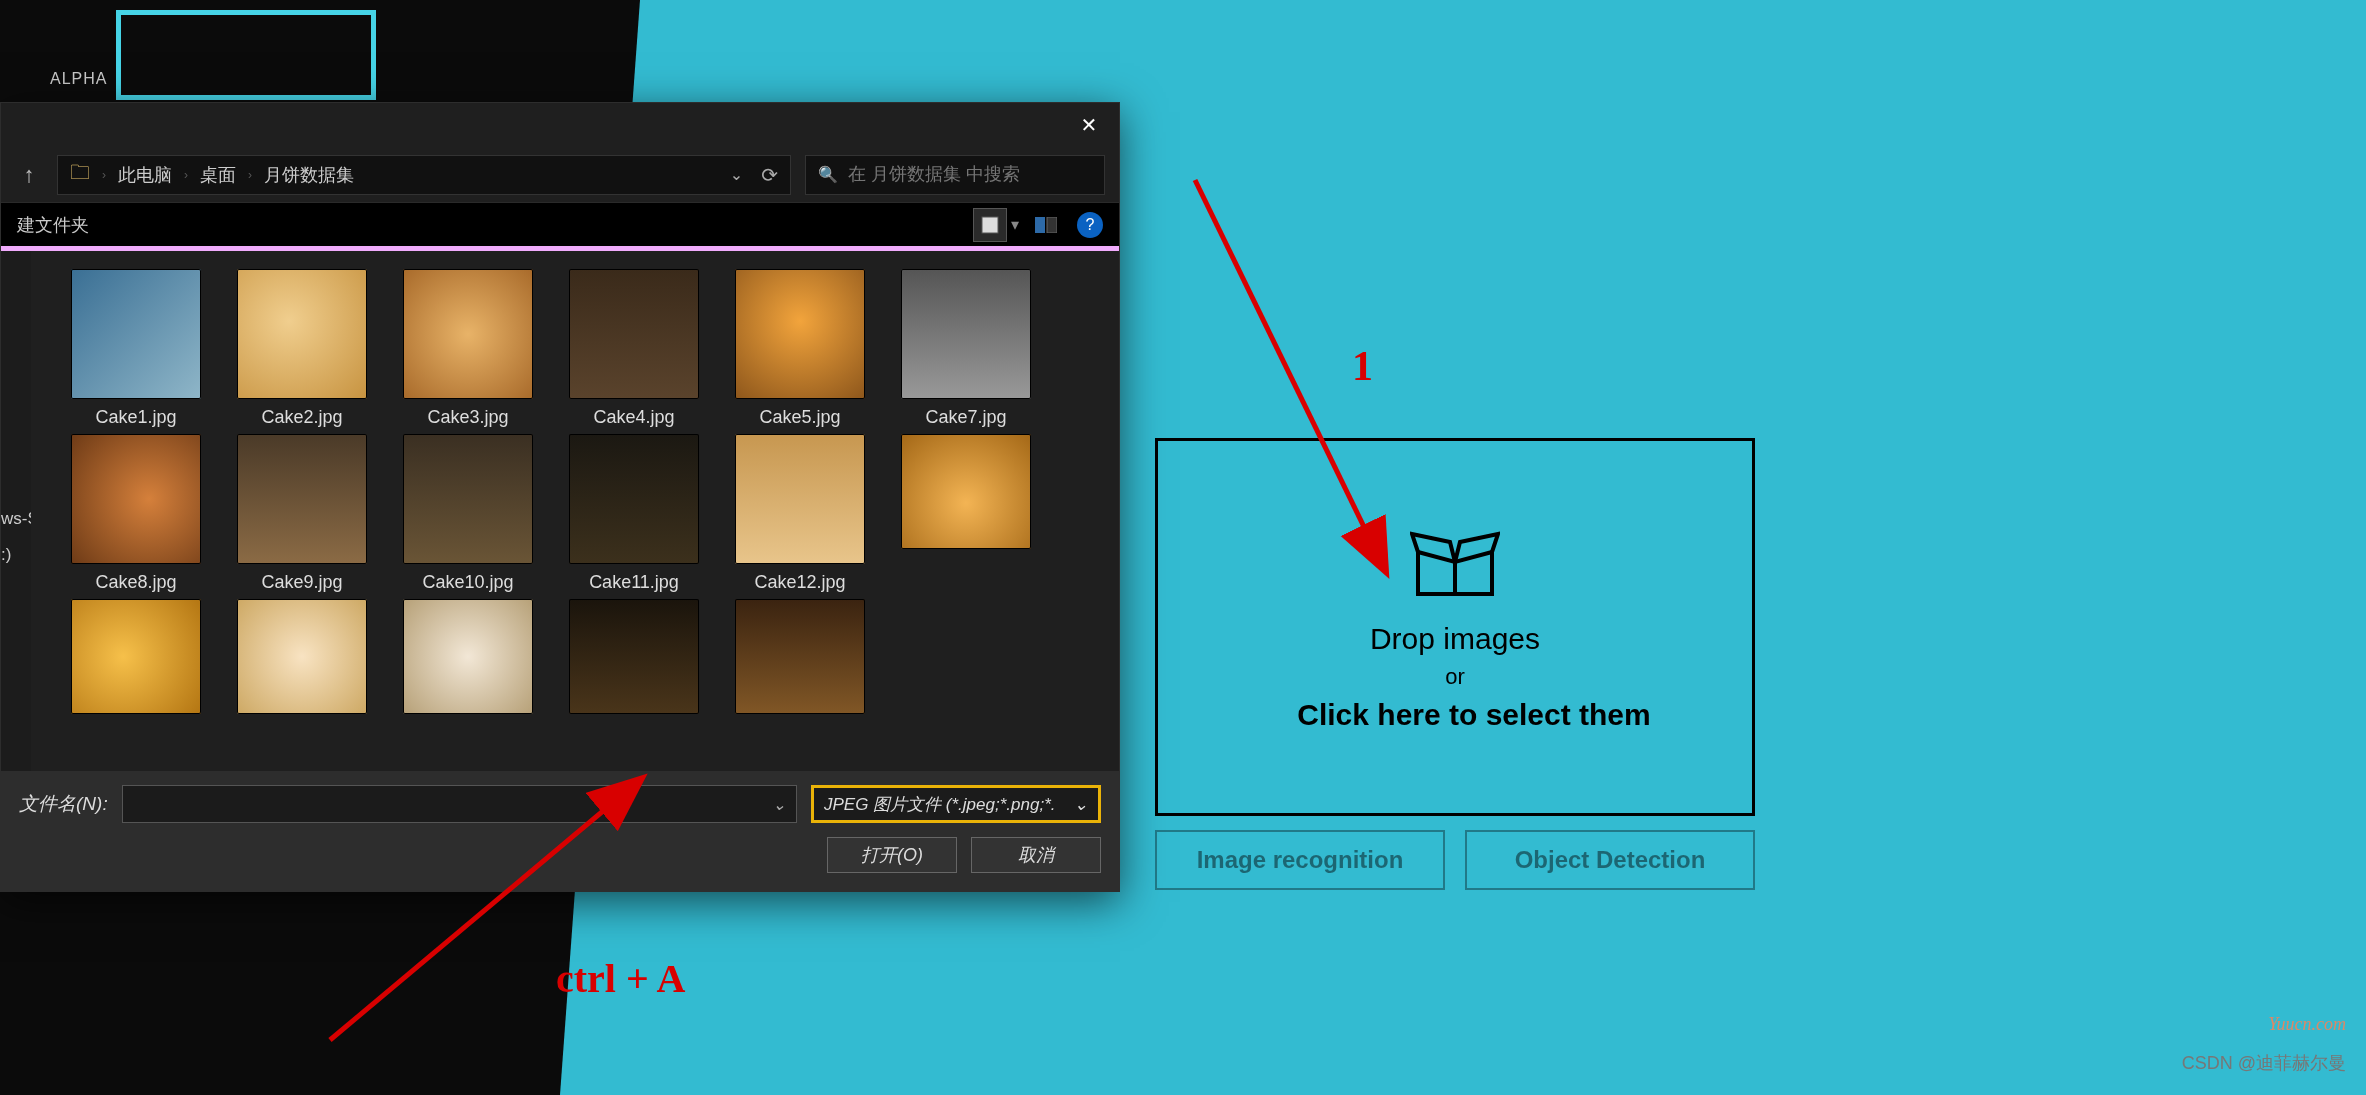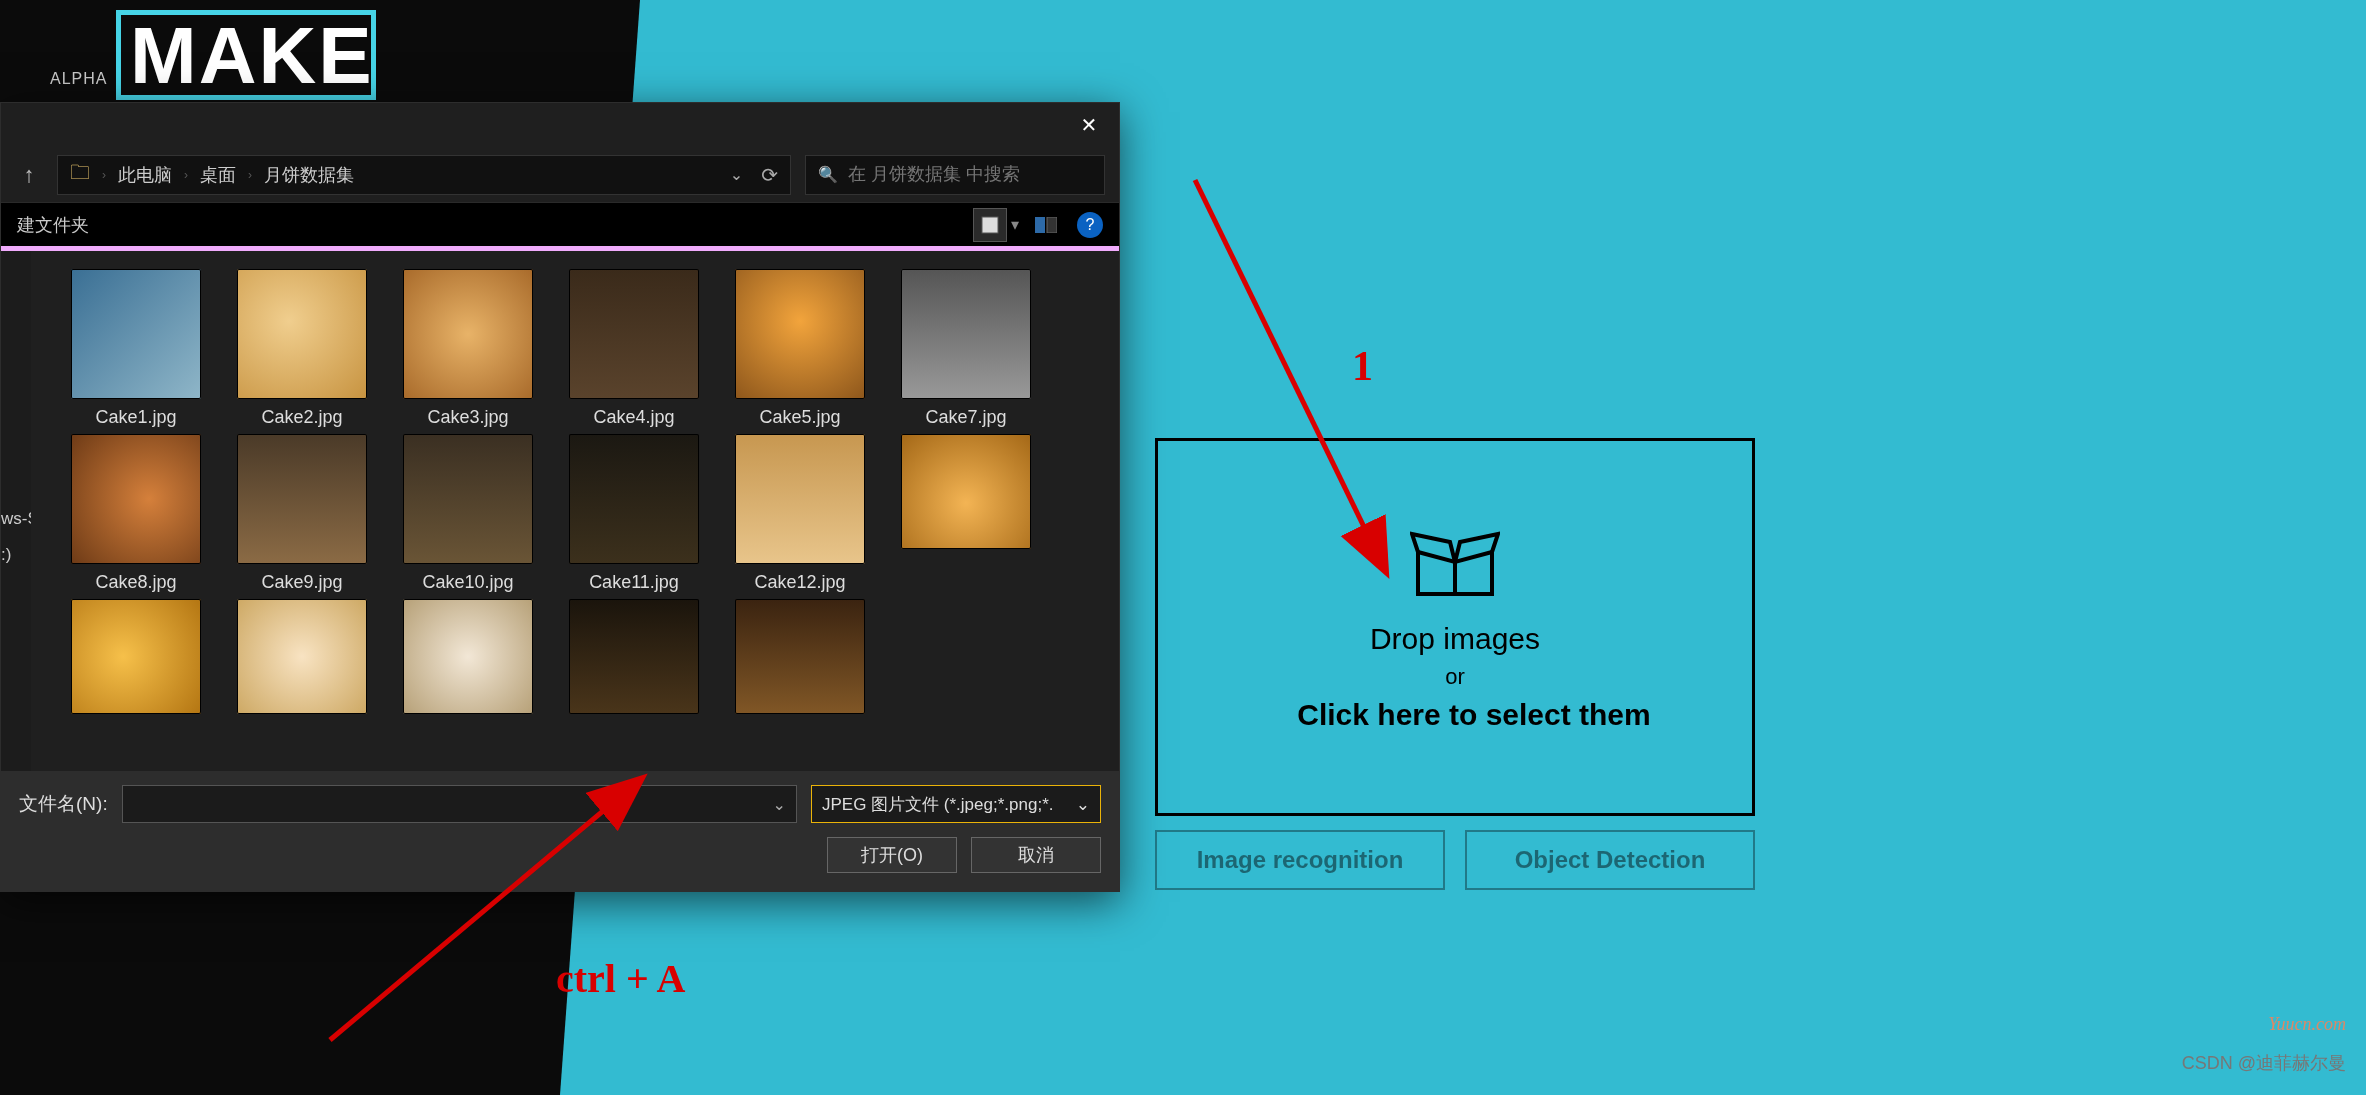--- a/index.html
+++ b/index.html
@@ -71,25 +71,25 @@
   .thumb.t12{background:linear-gradient(#c79750,#e8c58b);} 
   .thumb.t13{background:radial-gradient(circle at 50% 60%, #f3b454, #a36716);} 
   .thumb.t14{background:radial-gradient(circle at 40% 50%, #f6c04a, #b37512);} 
   .thumb.t15{background:radial-gradient(circle at 50% 50%, #f8e3c2, #cda863);} 
   .thumb.t16{background:radial-gradient(circle at 50% 50%, #f2e7d6, #b6a077);} 
   .thumb.t17{background:linear-gradient(#1a140c, #4a351a);} 
   .thumb.t18{background:linear-gradient(#3a2310, #815726);} 
   .fname { margin-top:8px; font-size:18px; color:#ddd; }
   .row3 .thumb { height:115px; }
 
-  .footer { background:#2d2d2d; padding:14px 18px 18px 18px; }
+  .footer { background:#2d2d2d; padding:14px 18px 18px 18px;font-style:italic; }
   .fn-row { display:flex; align-items:center; gap:14px; }
   .fn-label { font-size:19px; color:#ddd; }
   .fn-input { flex:1; height:38px; background:#1b1b1b; border:1px solid #555; display:flex; align-items:center; justify-content:flex-end; padding:0 10px; color:#aaa; }
-  .type-select { width:290px; height:38px; background:#1b1b1b; border:1px solid #eab308; display:flex; align-items:center; padding:0 10px; color:#ddd; font-size:17px; justify-content:space-between; }
+  .type-select { width:290px; height:38px; background:#1b1b1b; border:3px solid #eab308; display:flex; align-items:center; padding:0 10px; color:#ddd; font-size:17px; justify-content:space-between; }
   .btn-row { display:flex; justify-content:flex-end; gap:14px; margin-top:14px; }
   .dlg-btn { width:130px; height:36px; border:1px solid #666; background:#333; color:#ddd; display:flex; align-items:center; justify-content:center; font-size:18px; }
 
   
   .dropzone {
     position:absolute; left:1155px; top:438px; width:600px; height:378px;
     border:3px solid #000; background:transparent;
     display:flex; flex-direction:column; align-items:center; justify-content:center;
   }
   .box-icon { margin-bottom:20px; }
@@ -108,21 +108,20 @@
 
   .watermark1 { position:absolute; right:20px; bottom:60px; color:#d86; font-size:18px; font-family:Georgia,serif; font-style:italic; }
   .watermark2 { position:absolute; right:20px; bottom:20px; color:#777; font-size:18px; }
 </style>
 </head>
 <body>
 
 <div class="stage">
   <div class="dark-slant"></div>
   <div class="make-frame"></div>
-  <div class="make-text">MAKE</div>
   <div class="alpha-label">ALPHA</div>
 
   <div class="dialog">
     <div class="titlebar">
       <div class="close-btn">
         <span>✕</span>
       </div>
     </div>
 
     <div class="navrow">

